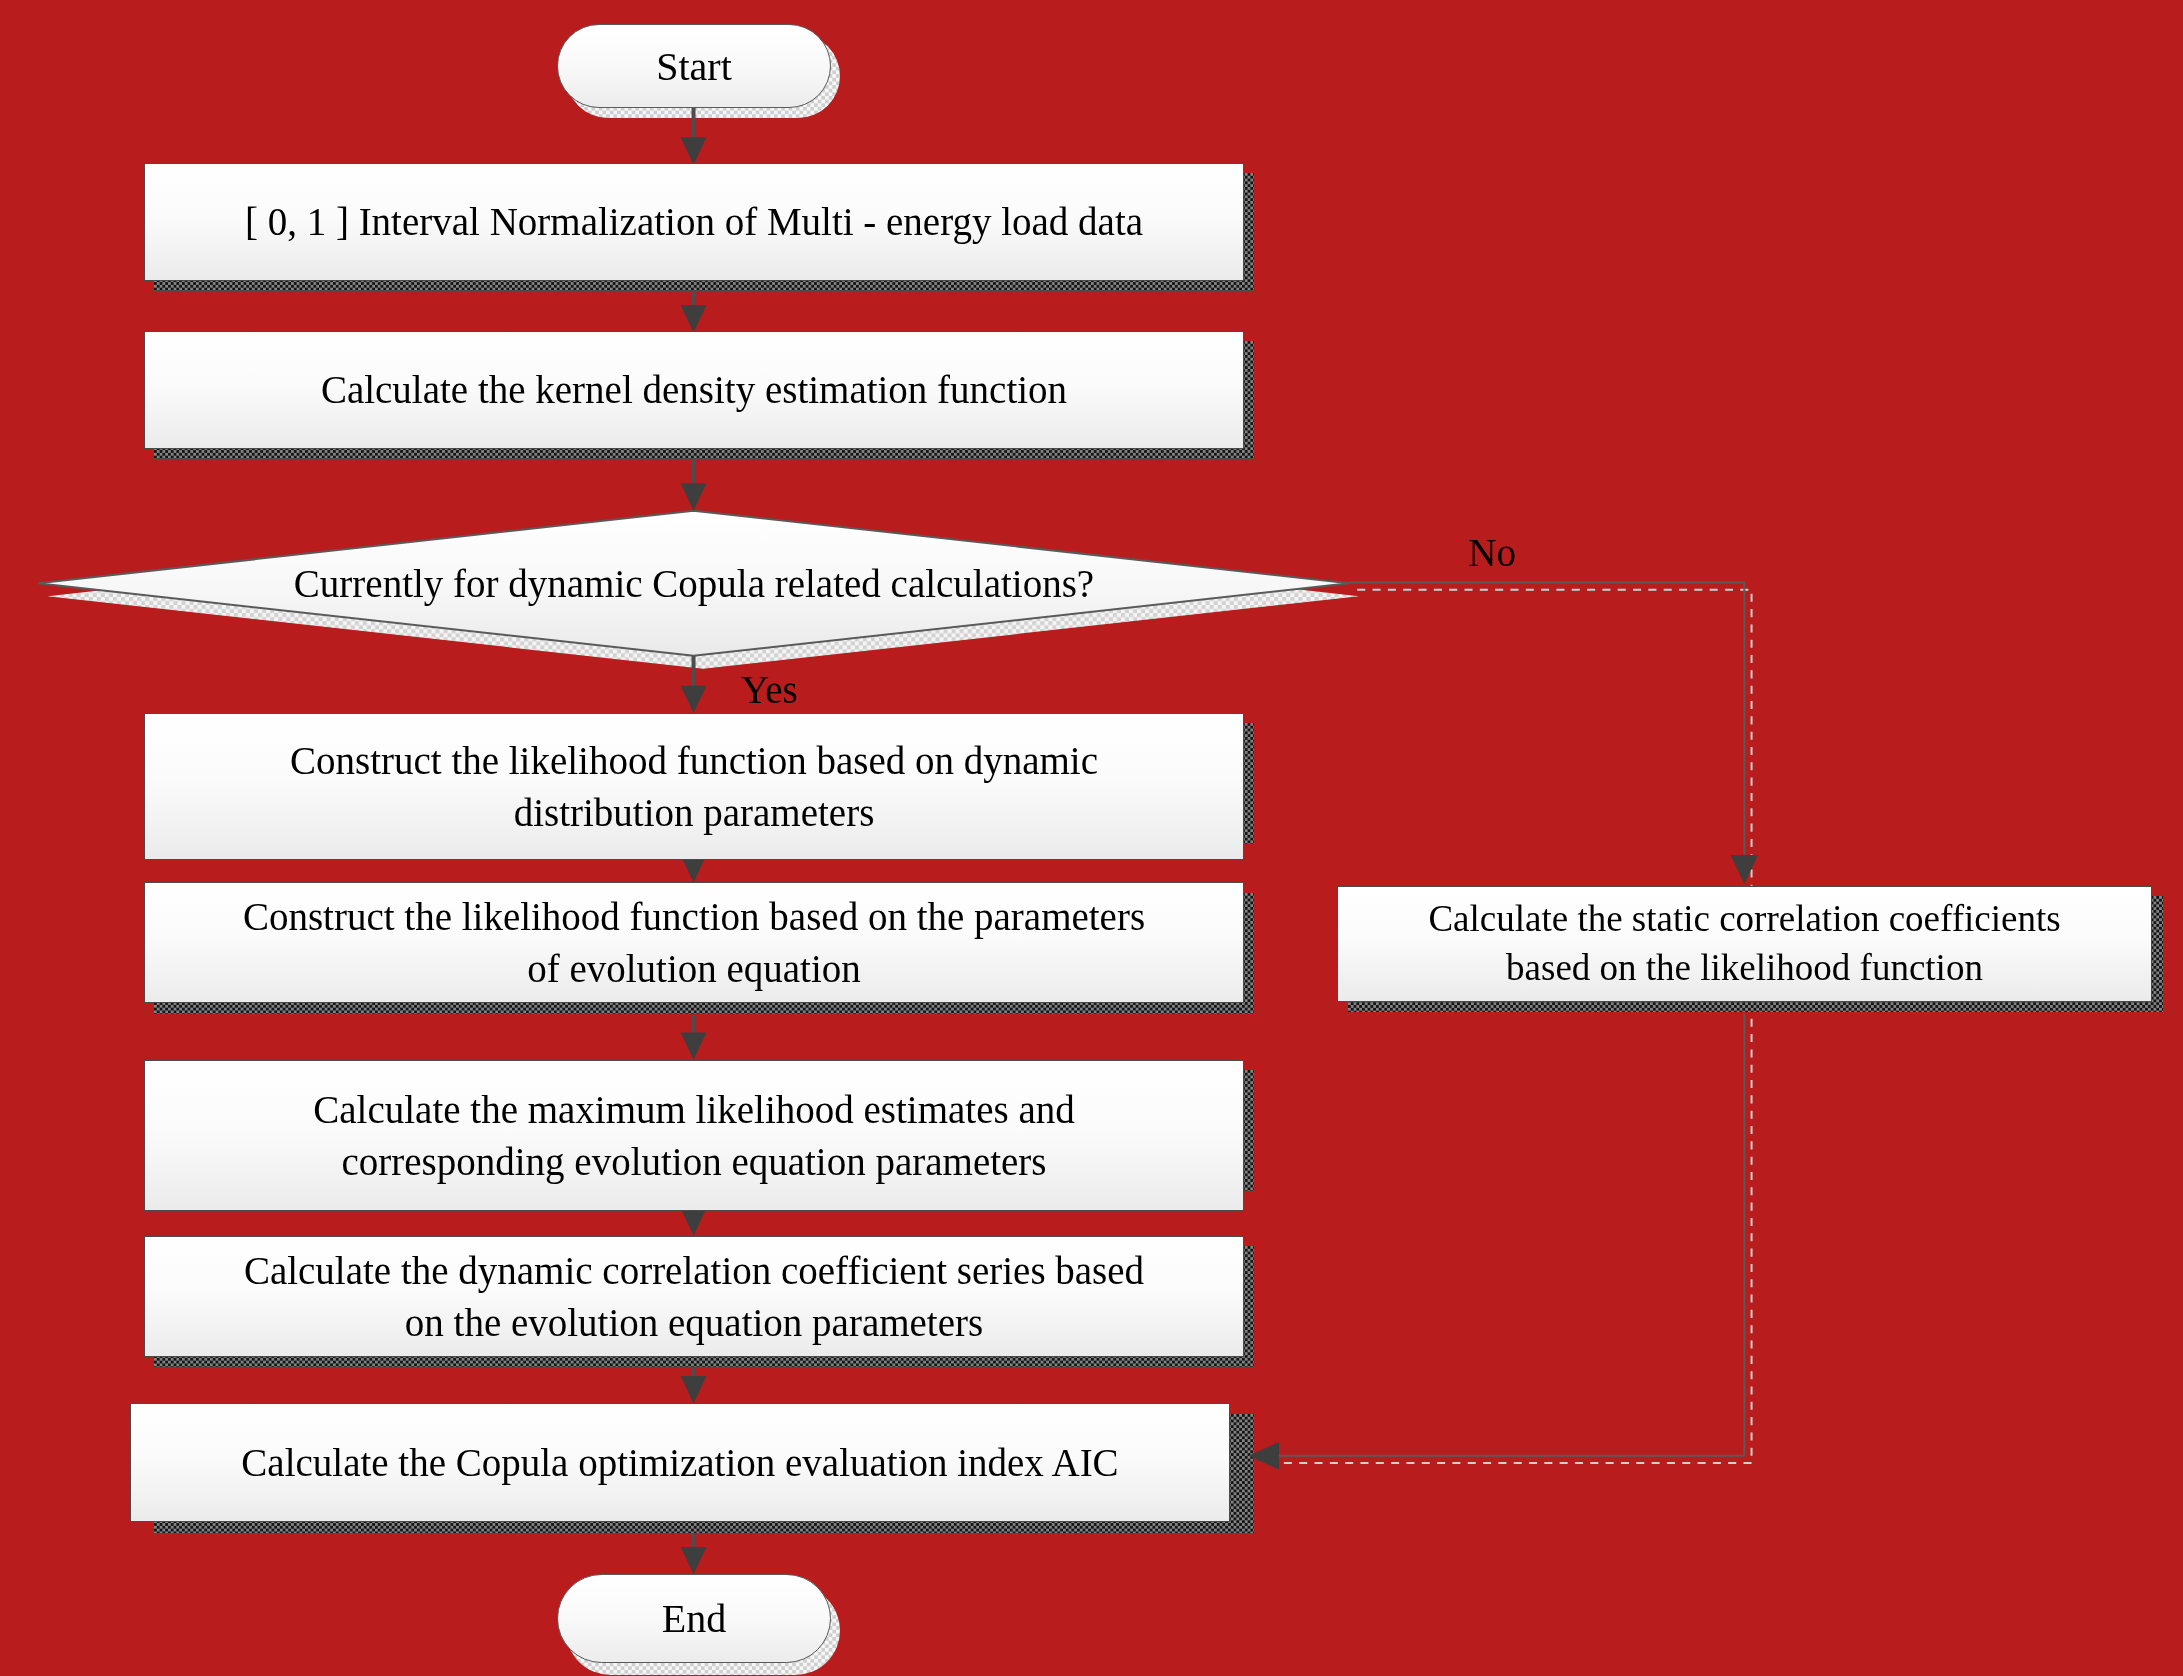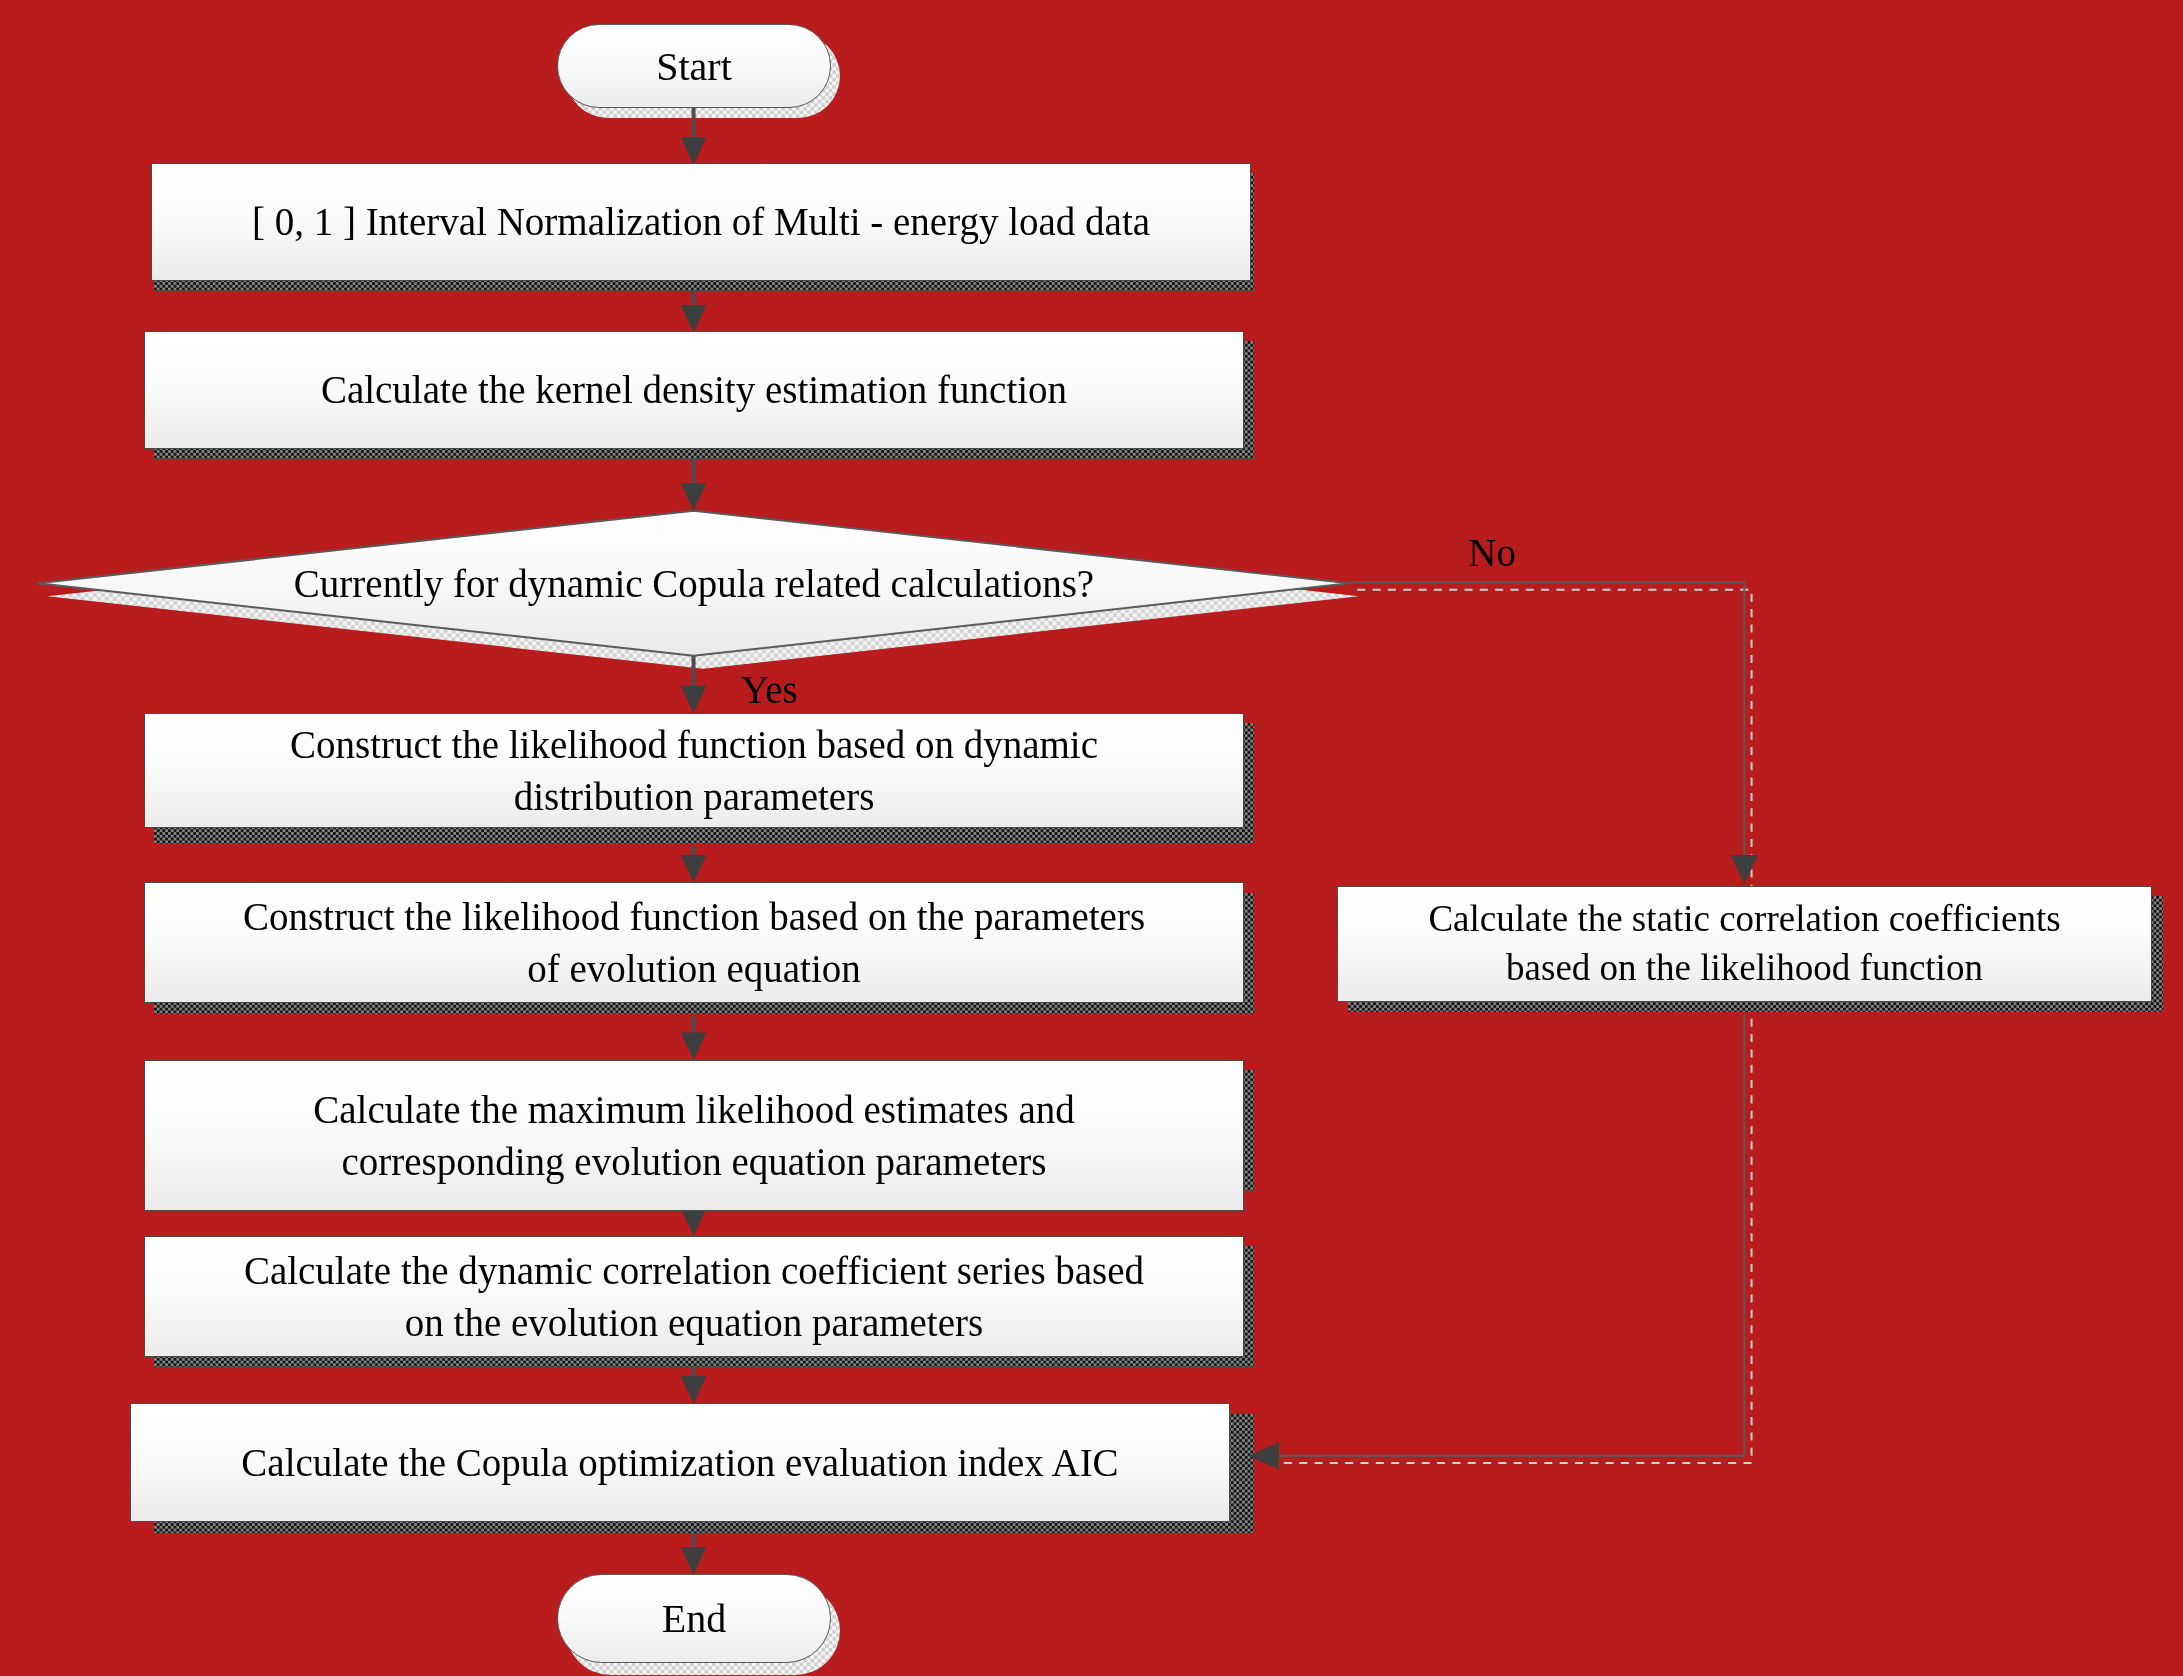--- a/index.html
+++ b/index.html
@@ -116,33 +116,33 @@
     <polygon fill="#3e3e3e" points="2163,1096 2146,1060 2180,1060"></polygon>
     <line x1="2163" y1="1257" x2="2163" y2="1805" stroke="#5a5a5a" stroke-width="2.5"></line>
     <line x1="2163" y1="1805" x2="1584" y2="1805" stroke="#5a5a5a" stroke-width="2.5"></line>
     <polygon fill="#3e3e3e" points="1548,1805 1586,1788 1586,1822"></polygon>
   </svg>
 
   <div class="node terminator" style="left:557px;top:24px;width:274px;height:84px;">
     <span>Start</span>
   </div>
 
-  <div class="node box" style="left:144px;top:163px;width:1100px;height:118px;margin-left:7px;">
+  <div class="node box" style="left:144px;top:163px;width:1100px;height:118px;">
     <span>[ 0, 1 ] Interval Normalization of Multi - energy load data</span>
   </div>
 
   <div class="node box" style="left:144px;top:331px;width:1100px;height:118px;">
     <span>Calculate the kernel density estimation function</span>
   </div>
 
   <div class="floatlabel diamond-label" style="left:202px;top:543px;width:984px;height:81px;">
     <span>Currently for dynamic Copula related calculations?</span>
   </div>
 
-  <div class="node box" style="left:144px;top:713px;width:1100px;height:115px;">
+  <div class="node box" style="left:144px;top:713px;width:1100px;height:147px;">
     <span>Construct the likelihood function based on dynamic
 distribution parameters</span>
   </div>
 
   <div class="node box" style="left:144px;top:882px;width:1100px;height:121px;">
     <span>Construct the likelihood function based on the parameters
 of evolution equation</span>
   </div>
 
   <div class="node box" style="left:144px;top:1060px;width:1100px;height:151px;">

